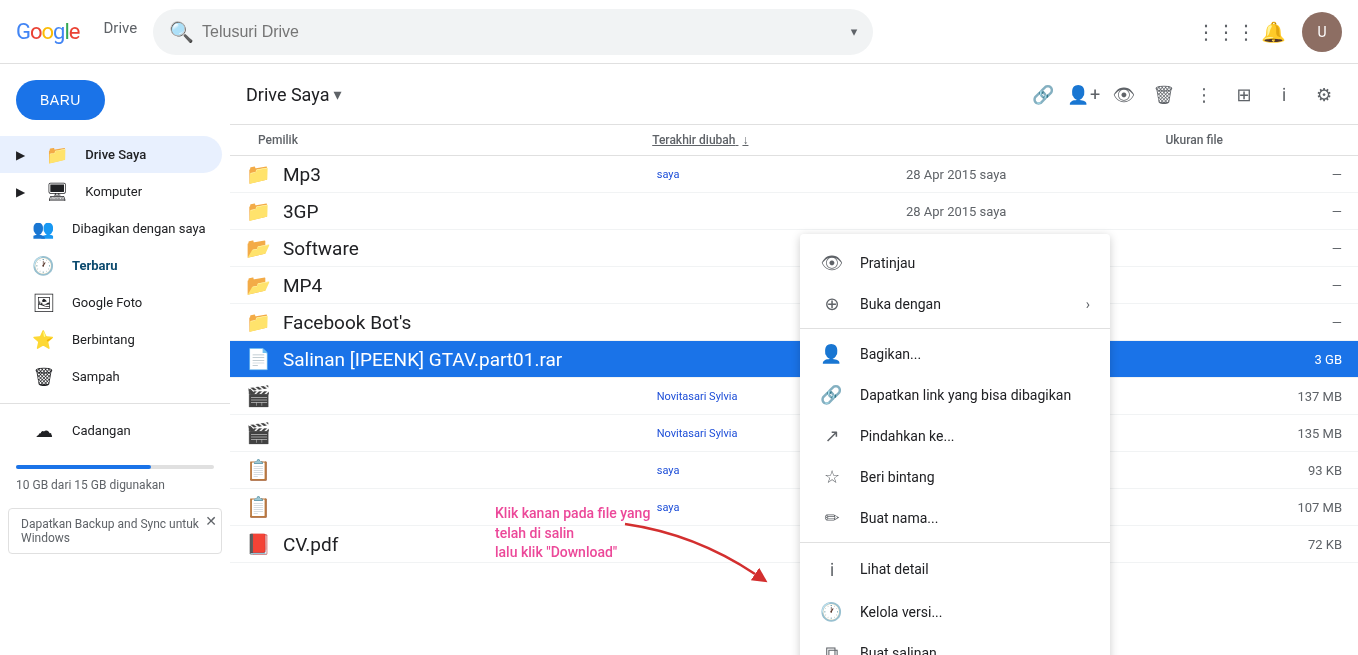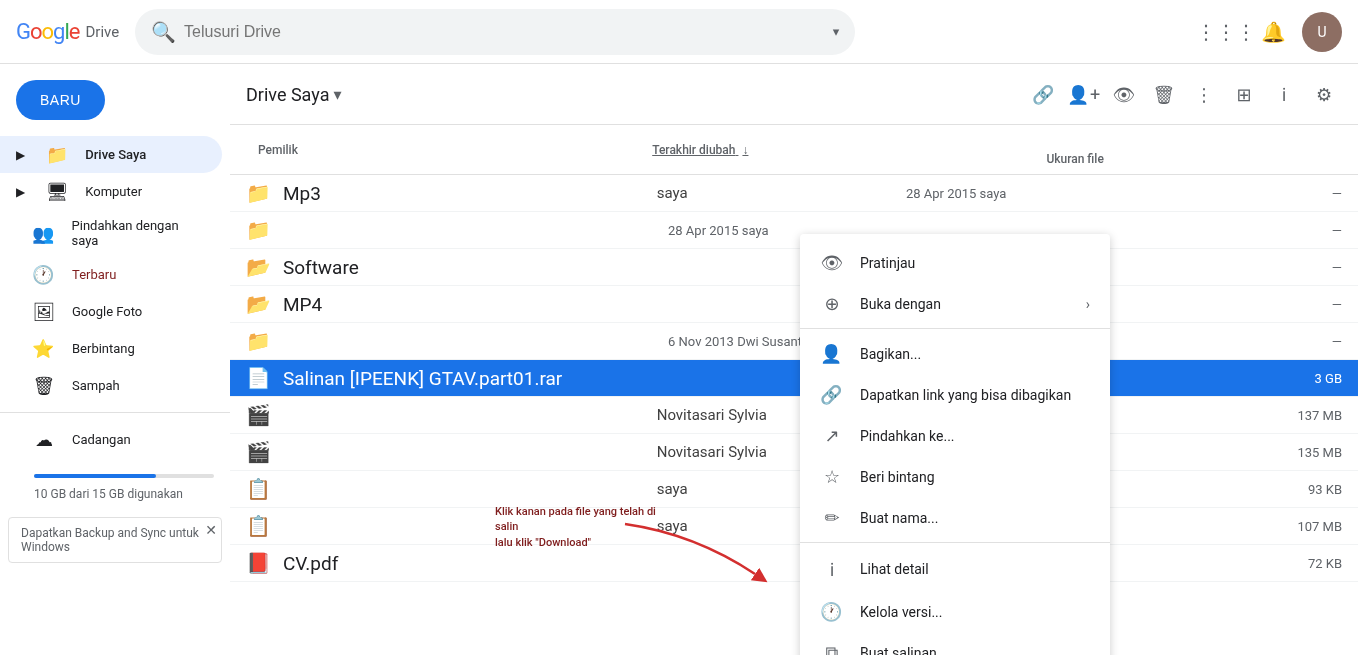--- a/index.html
+++ b/index.html
@@ -9,22 +9,22 @@
     .header {
       display: flex;
       align-items: center;
       height: 64px;
       padding: 0 16px;
       border-bottom: 1px solid #e0e0e0;
       gap: 8px;
     }
     .logo {
       display: flex;
-      align-items: center;
-      gap: 2px;
+      align-items: flex-start;
+      gap: 20px;
       margin-right: 8px;
     }
     .logo-google {
       font-size: 22px;
       font-weight: 400;
       letter-spacing: -1px;
     }
     .logo-g { color: #4285F4; }
     .logo-o1 { color: #EA4335; }
     .logo-o2 { color: #FBBC05; }
@@ -112,21 +112,20 @@
     .sidebar-item.active { background: #e8f0fe; font-weight: 500; }
     .sidebar-item .s-icon { font-size: 18px; width: 24px; text-align: center; }
     .sidebar-item.active .s-icon { color: #1a73e8; }
 
     .sidebar-item .chevron { font-size: 12px; margin-right: 4px; }
 
     .sidebar-divider { height: 1px; background: #e0e0e0; margin: 8px 0; }
 
     .storage-section {
       padding: 8px 16px;
-      margin-left: 18px;
     }
     .storage-bar-wrap {
       background: #e0e0e0;
       border-radius: 4px;
       height: 4px;
       margin: 8px 0;
     }
     .storage-bar-fill {
       background: #1a73e8;
       border-radius: 4px;
@@ -211,35 +210,35 @@
       font-size: 12px;
       font-weight: 500;
       background: #fff;
       position: sticky;
       top: 0;
       z-index: 1;
     }
     .col-name { flex: 3; }
     .col-owner { flex: 2; text-align: left; padding-left: 12px; }
     .col-modified { flex: 2; text-decoration: underline; }
-    .col-size { flex: 1.5; text-align: left; margin-top: 19px; }
+    .col-size { flex: 1.5; text-align: center; }
 
     .file-row {
       display: flex;
       align-items: center;
       padding: 6px 16px;
       border-bottom: 1px solid #f1f3f4;
       cursor: pointer;
     }
     .file-row.selected { background: #1a73e8; color: #fff; }
     .file-row.selected .file-name { color: #fff; }
 
     .file-icon { margin-right: 12px; font-size: 20px; }
     .file-name { flex: 3; font-size: 19px; }
-    .file-owner { flex: 2; font-size: 15px; color: #404040; }
+    .file-owner { flex: 2; font-size: 11px; color: #1d4ed8; }
     .file-row.selected .file-owner { color: #fff; }
     .file-modified { flex: 2; font-size: 13px; color: #5f6368; }
     .file-row.selected .file-modified { color: #fff; }
     .file-size { flex: 1.5; font-size: 13px; color: #5f6368; text-align: right; }
     .file-row.selected .file-size { color: #fff; }
 
     
     .context-menu {
       position: absolute;
       left: 570px;
@@ -265,22 +264,22 @@
     .menu-divider { height: 1px; background: #e0e0e0; margin: 4px 0; }
 
     
     .annotation {
       position: absolute;
       left: 265px;
       top: 440px;
       z-index: 50;
     }
     .annotation-text {
-      color: #7f1d1d;
-      font-size: 11px;
+      color: #ec4899;
+      font-size: 14px;
       font-weight: 500;
       max-width: 180px;
       line-height: 1.4;
     }
 
     
     .cloud-icon { font-size: 20px; }
   </style>
 </head>
 <body>
@@ -321,27 +320,27 @@
     
     <div class="sidebar-item">
       <span class="chevron">▶</span>
       <span class="s-icon">🖥</span>
       <span>Komputer</span>
     </div>
 
     
     <div class="sidebar-item">
       <span class="s-icon" style="margin-left:16px;">👥</span>
-      <span>Pindahkan dengan saya</span>
+      <span>Dibagikan dengan saya</span>
     </div>
 
     
     <div class="sidebar-item">
       <span class="s-icon" style="margin-left:16px;color:#1a73e8;">🕐</span>
-      <span style="color:#7f1d1d;">Terbaru</span>
+      <span style="color:#0c4a6e;font-weight:bold;">Terbaru</span>
     </div>
 
     
     <div class="sidebar-item">
       <span class="s-icon" style="margin-left:16px;">🖼</span>
       <span>Google Foto</span>
     </div>
 
     
     <div class="sidebar-item">
@@ -413,20 +412,21 @@
       <div class="file-row">
         <span class="file-icon">📁</span>
         <div class="file-name">Mp3</div>
         <div class="file-owner">saya</div>
         <div class="file-modified">28 Apr 2015 saya</div>
         <div class="file-size">—</div>
       </div>
 
       <div class="file-row">
         <span class="file-icon">📁</span>
+        <div class="file-name">3GP</div>
         <div class="file-owner"></div>
         <div class="file-modified">28 Apr 2015 saya</div>
         <div class="file-size">—</div>
       </div>
 
       <div class="file-row">
         <span class="file-icon" style="color:#5f6368;">📂</span>
         <div class="file-name">Software</div>
         <div class="file-owner"></div>
         <div class="file-modified">10 Mar 2015 saya</div>
@@ -436,20 +436,21 @@
       <div class="file-row">
         <span class="file-icon" style="color:#5f6368;">📂</span>
         <div class="file-name">MP4</div>
         <div class="file-owner"></div>
         <div class="file-modified">18 Feb 2015 saya</div>
         <div class="file-size">—</div>
       </div>
 
       <div class="file-row">
         <span class="file-icon">📁</span>
+        <div class="file-name">Facebook Bot's</div>
         <div class="file-owner"></div>
         <div class="file-modified">6 Nov 2013 Dwi Susanto</div>
         <div class="file-size">—</div>
       </div>
 
       <div class="file-row selected">
         <span class="file-icon">📄</span>
         <div class="file-name">Salinan [IPEENK] GTAV.part01.rar</div>
         <div class="file-owner"></div>
         <div class="file-modified">02.41 saya</div>

